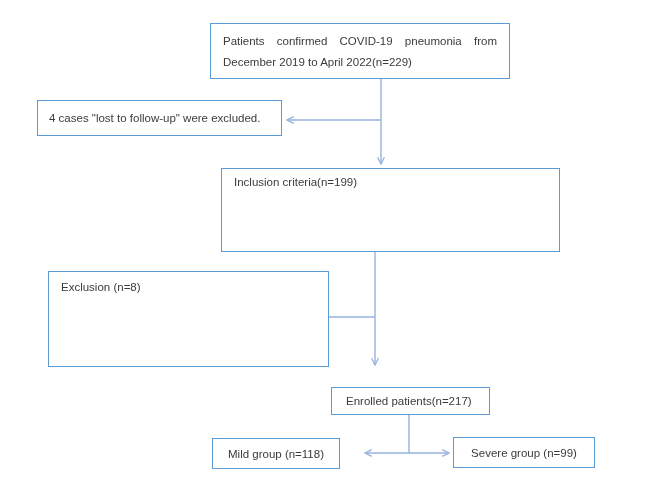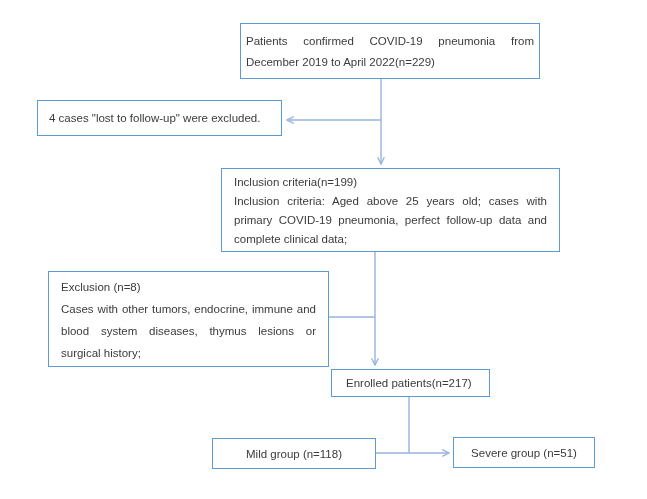--- a/index.html
+++ b/index.html
@@ -18,26 +18,26 @@
     border: 1.5px solid #5b9bd5;
     background: #ffffff;
     font-size: 11.5px;
     line-height: 20px;
     color: #3b3b3b;
   }
   .justify { text-align: justify; text-align-last: left; }
   .vcenter { display: flex; align-items: center; }
   .hcenter { justify-content: center; text-align: center; }
 
-  #box-top       { left: 240px; top: 23px;  width: 300px; height: 56px; padding: 7px 5px; line-height: 21px; }
+  #box-top       { left: 210px; top: 23px;  width: 300px; height: 56px; padding: 7px 12px; line-height: 21px; }
   #box-excluded  { left: 37px;  top: 100px; width: 245px; height: 36px; padding: 0 11px; }
   #box-inclusion { left: 221px; top: 168px; width: 339px; height: 84px; padding: 4px 12px; line-height: 19px; }
   #box-exclusion { left: 48px;  top: 271px; width: 281px; height: 96px; padding: 4px 12px; line-height: 22px; }
-  #box-enrolled  { left: 331px; top: 369px; width: 159px; height: 28px; padding: 0 14px; }
-  #box-mild      { left: 212px; top: 438px; width: 164px; height: 31px; padding: 0 6px; }
+  #box-enrolled  { left: 331px; top: 387px; width: 159px; height: 28px; padding: 0 14px; }
+  #box-mild      { left: 212px; top: 438px; width: 128px; height: 31px; padding: 0 6px; }
   #box-severe    { left: 453px; top: 437px; width: 142px; height: 31px; padding: 0 6px; }
 
   .connector-layer {
     position: absolute;
     left: 0; top: 0;
     width: 647px; height: 499px;
     pointer-events: none;
   }
 </style>
 </head>
@@ -70,33 +70,31 @@
   <div class="fbox justify" id="box-top">
     <span>Patients confirmed COVID-19 pneumonia from December 2019 to April 2022(n=229)</span>
   </div>
 
   <div class="fbox vcenter" id="box-excluded">
     <span>4 cases "lost to follow-up" were excluded.</span>
   </div>
 
   <div class="fbox" id="box-inclusion">
     <div>Inclusion criteria(n=199)</div>
-    <div class="justify">Inclusion criteria: Aged above 25 years old; cases with primary COVID-19 pneumonia, perfect follow-up data and complete clinical data;</div>
   </div>
 
   <div class="fbox" id="box-exclusion">
     <div>Exclusion (n=8)</div>
-    <div class="justify">Cases with other tumors, endocrine, immune and blood system diseases, thymus lesions or surgical history;</div>
   </div>
 
   <div class="fbox vcenter" id="box-enrolled">
     <span>Enrolled patients(n=217)</span>
   </div>
 
   <div class="fbox vcenter hcenter" id="box-mild">
     <span>Mild group (n=118)</span>
   </div>
 
   <div class="fbox vcenter hcenter" id="box-severe">
-    <span>Severe group (n=51)</span>
+    <span>Severe group (n=99)</span>
   </div>
 
 </div>
 
 </body></html>

